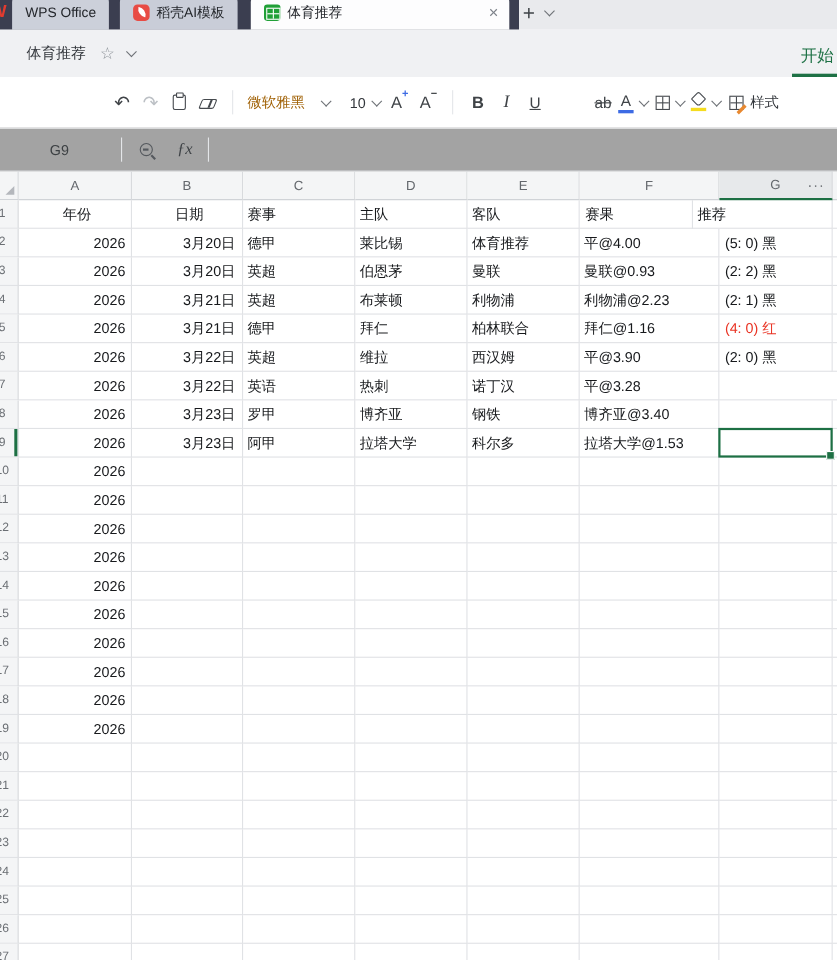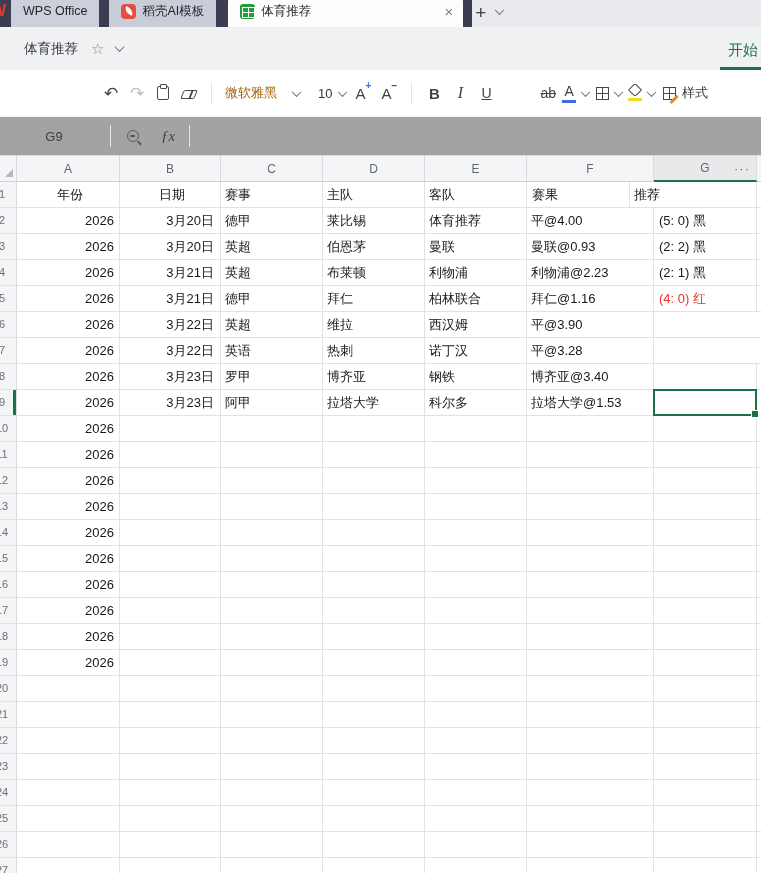--- a/index.html
+++ b/index.html
@@ -322,20 +322,21 @@
       <div class="row">
         <div class="rh">
           <span>6</span>
         </div>
         <div class="cell ca">2026</div>
         <div class="cell cb">3月22日</div>
         <div class="cell cc">英超</div>
         <div class="cell cd">维拉</div>
         <div class="cell ce">西汉姆</div>
         <div class="cell cf">平@3.90</div>
+        <div class="cell cg">(2: 0) 黑</div>
         <div class="rfill"></div>
       </div>
 
       <div class="row">
         <div class="rh">
           <span>7</span>
         </div>
         <div class="cell ca">2026</div>
         <div class="cell cb">3月22日</div>
         <div class="cell cc">英语</div>

